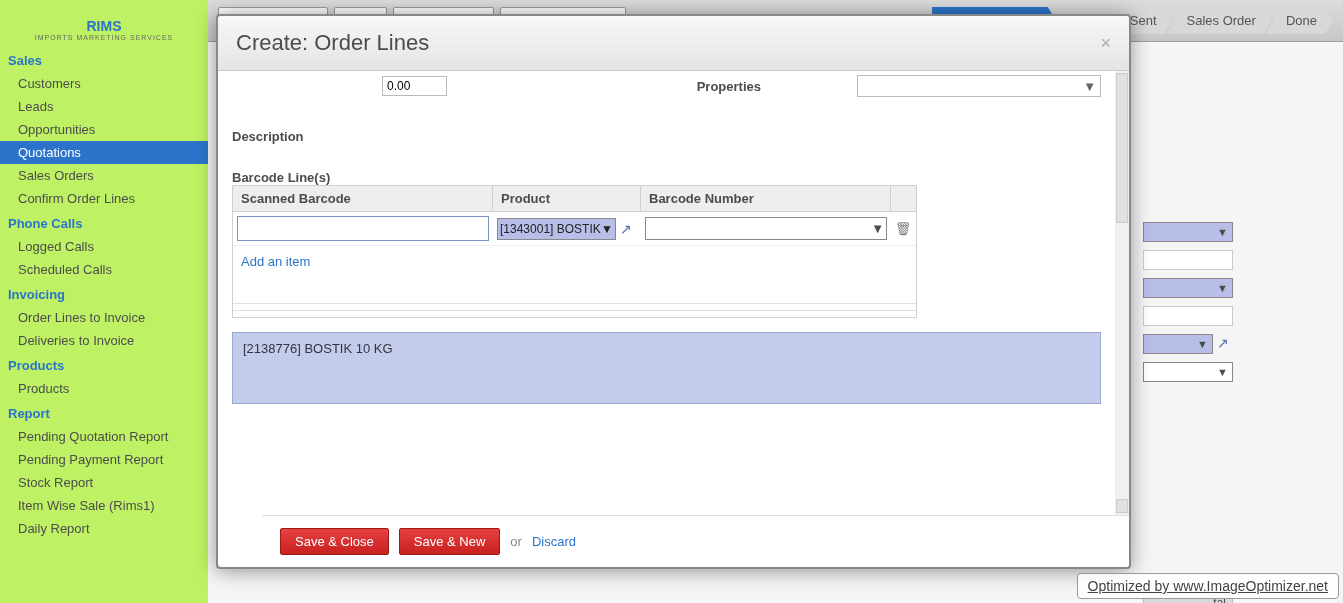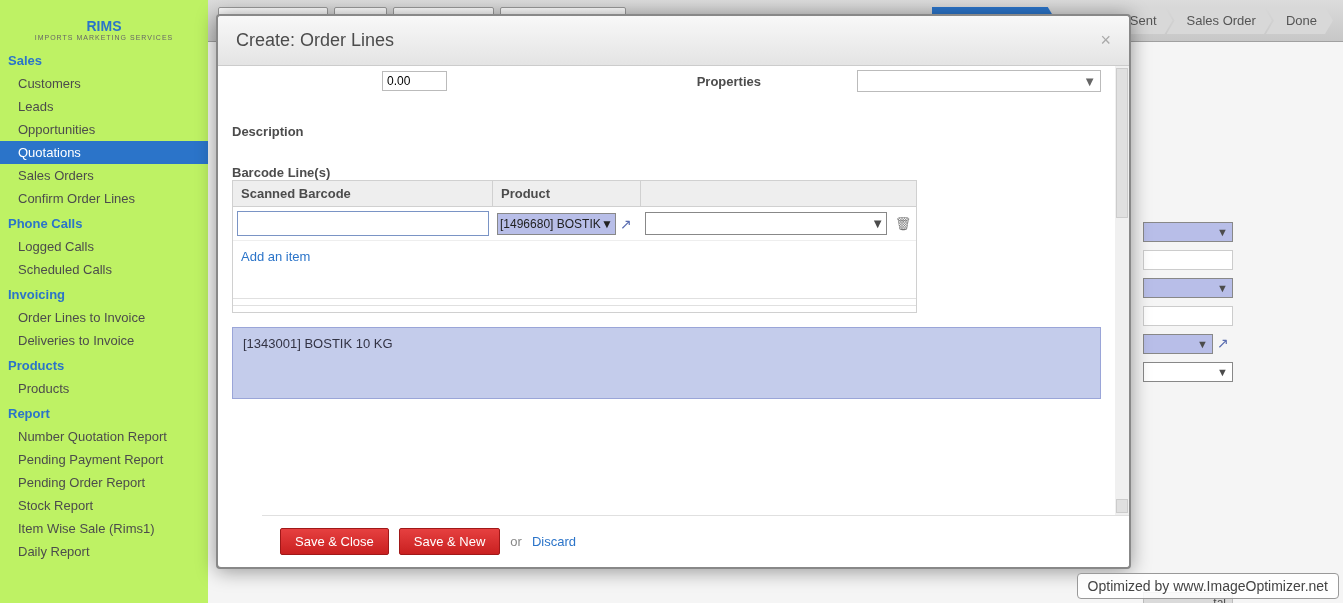--- a/index.html
+++ b/index.html
@@ -27,21 +27,21 @@
 .bg-form { position: absolute; top: 42px; left: 0; right: 0; bottom: 0; background: #f5f5f5; }
 .bg-right-fields { position: absolute; right: 110px; top: 180px; width: 90px; }
 .bg-select { width: 90px; height: 20px; background: #b8bee8; border: 1px solid #888; margin-bottom: 8px; display: flex; justify-content: flex-end; align-items: center; padding-right: 4px; font-size: 11px; }
 .bg-input { width: 90px; height: 20px; background: #fff; border: 1px solid #ccc; margin-bottom: 8px; }
 .bg-total-row { position: absolute; right: 110px; top: 550px; width: 90px; height: 22px; background: #dadada; border: 1px solid #bbb; display: flex; align-items: center; justify-content: flex-end; padding-right: 6px; font-size: 12px; }
 
 
 .modal-overlay { position: absolute; left: 216px; top: 14px; width: 915px; height: 555px; background: #888; border-radius: 4px; padding: 2px; box-shadow: 0 2px 20px rgba(0,0,0,.4); }
 .modal { width: 100%; height: 100%; background: #fff; border-radius: 3px; display: flex; flex-direction: column; overflow: hidden; }
 .modal-header { background: linear-gradient(#f8f8f8, #e4e4e4); padding: 14px 18px; border-bottom: 1px solid #ccc; display: flex; align-items: center; }
-.modal-title { font-size: 18px; color: #4c4c4c; font-weight: normal; }
+.modal-title { font-size: 22px; color: #4c4c4c; font-weight: normal; }
 .modal-close { margin-left: auto; color: #aaa; cursor: pointer; font-size: 18px; }
 .modal-body { flex: 1; display: flex; overflow: hidden; }
 .modal-content { flex: 1; padding: 0 14px; overflow-y: auto; }
 .modal-scrollbar { width: 14px; background: #f0f0f0; position: relative; }
 .scrollbar-thumb { position: absolute; top: 2px; left: 1px; right: 1px; height: 150px; background: #e0e0e0; border: 1px solid #ccc; }
 .scrollbar-arrow { position: absolute; left: 1px; right: 1px; height: 14px; background: #e0e0e0; border: 1px solid #ccc; }
 .scrollbar-arrow.down { bottom: 2px; }
 
 .form-row { display: flex; margin-bottom: 10px; align-items: flex-start; justify-content: space-between; }
 .form-label { width: 150px; font-weight: bold; color: #4c4c4c; padding-top: 2px; }
@@ -70,21 +70,21 @@
 .bt-hr { border: none; border-top: 1px solid #e0e0e0; margin: 26px 0 6px; }
 
 
 .selected-box { background: #c4cceb; border: 1px solid #9aa5d8; padding: 8px 10px; margin: 14px 0 4px; min-height: 72px; color: #334; }
 
 .modal-footer { background: #fff; padding: 12px 18px; border-top: 1px solid #e0e0e0; display: flex; align-items: center; gap: 10px; margin-left: 44px; }
 .btn-red { background: linear-gradient(#e64040, #c92020); color: #fff; border: 1px solid #a01818; padding: 5px 14px; font-size: 13px; cursor: pointer; border-radius: 2px; }
 .footer-or { color: #888; }
 .discard-link { color: #2b74c9; cursor: pointer; }
 
-.watermark { position: absolute; right: 4px; bottom: 4px; background: rgba(255,255,255,.85); border: 1px solid #999; padding: 4px 10px; font-size: 14px; color: #444; border-radius: 4px; }
+.watermark { position: absolute; right: 4px; bottom: 4px; background: rgba(255,255,255,.85); border: 1px solid #999; padding: 4px 10px; font-size: 14px; color: #444; border-radius: 4px; text-decoration: underline; }
 </style>
 </head>
 <body>
 
 <div class="sidebar">
   <div class="logo">
     <div class="logo-text">RIMS</div>
     <div class="logo-sub">IMPORTS   MARKETING   SERVICES</div>
   </div>
   <div id="nav-container">
@@ -97,23 +97,22 @@
       <div class="nav-item">Confirm Order Lines</div>
       <div class="nav-section">Phone Calls</div>
       <div class="nav-item">Logged Calls</div>
       <div class="nav-item">Scheduled Calls</div>
       <div class="nav-section">Invoicing</div>
       <div class="nav-item">Order Lines to Invoice</div>
       <div class="nav-item">Deliveries to Invoice</div>
       <div class="nav-section">Products</div>
       <div class="nav-item">Products</div>
       <div class="nav-section">Report</div>
-      <div class="nav-item">Number Quotation Report</div>
+      <div class="nav-item">Pending Quotation Report</div>
       <div class="nav-item">Pending Payment Report</div>
-      <div class="nav-item">Pending Order Report</div>
       <div class="nav-item">Stock Report</div>
       <div class="nav-item">Item Wise Sale (Rims1)</div>
       <div class="nav-item">Daily Report</div>
     </div>
 </div>
 
 <div class="main">
   <div class="toolbar">
     <button class="btn">Send by Email</button>
     <button class="btn">Print</button>
@@ -162,44 +161,45 @@
         </div>
 
 
         <div class="form-row" style="margin-top:24px;flex-direction:column;">
           <div class="form-label">Barcode Line(s)</div>
           <div class="form-value">
             <div class="barcode-table">
               <div class="bt-head">
                 <div class="bt-col-scan">Scanned Barcode</div>
                 <div class="bt-col-prod">Product</div>
+                <div class="bt-col-num">Barcode Number</div>
                 <div class="bt-col-act"></div>
               </div>
               <div class="bt-row">
                 <div class="bt-col-scan"><input class="scan-input" value="" style=""></div>
                 <div class="bt-col-prod" style="display:flex;align-items:center;">
                   <div class="prod-select">
-                      <span>[1496680] BOSTIK</span>
+                      <span>[1343001] BOSTIK</span>
                       <span>▼</span>
                     </div>
                   <span class="ext-icon">↗</span>
                 </div>
                 <div class="bt-col-num">
                     <div class="num-select">▼</div>
                   </div>
                 <div class="bt-col-act"><span class="trash-icon">🗑</span></div>
               </div>
               <span class="add-item-link">Add an item</span>
               <hr class="bt-hr">
               <hr class="bt-hr" style="margin-top:6px;">
             </div>
           </div>
         </div>
 
-        <div class="selected-box">[1343001] BOSTIK  10 KG</div>
+        <div class="selected-box">[2138776] BOSTIK  10 KG</div>
 
       </div>
       <div class="modal-scrollbar">
         <div class="scrollbar-thumb"></div>
         <div class="scrollbar-arrow down"></div>
       </div>
     </div>
     <div class="modal-footer">
       <button class="btn-red">Save &amp; Close</button>
       <button class="btn-red">Save &amp; New</button>

